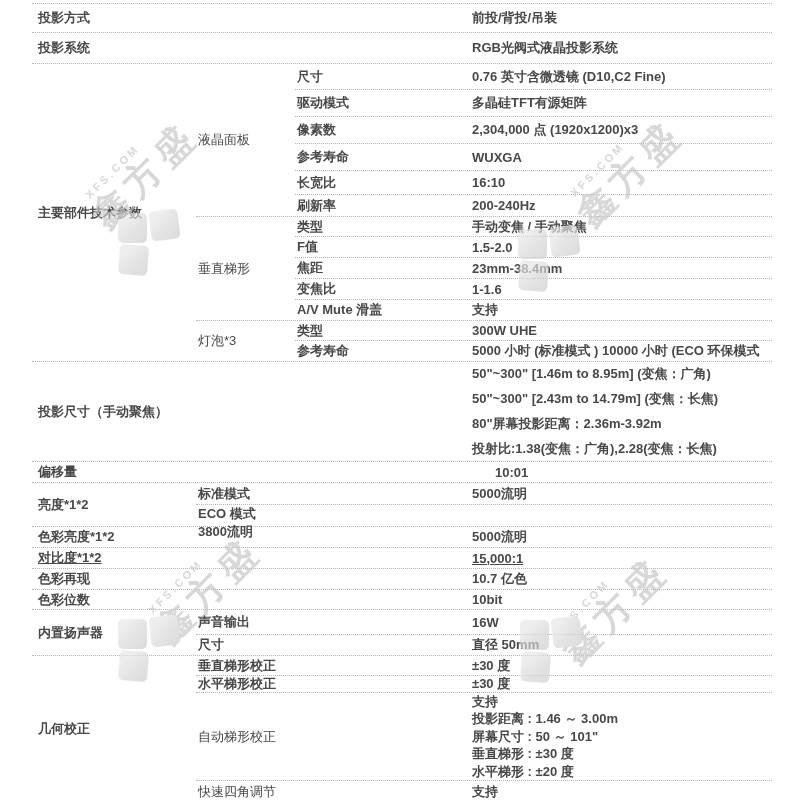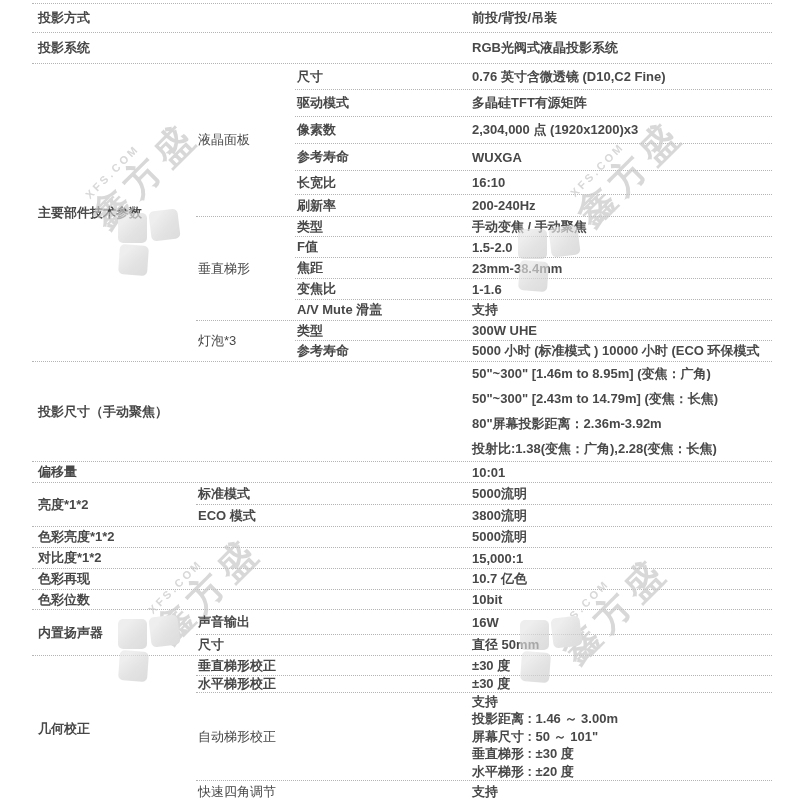--- a/index.html
+++ b/index.html
@@ -160,45 +160,45 @@
     <div class="sec bb" style="height:100px;">
       <div class="lab1w">投影尺寸（手动聚焦）</div>
       <div class="vlines">
         <div class="vline25">50"~300" [1.46m to 8.95m] (变焦：广角)</div>
         <div class="vline25">50"~300" [2.43m to 14.79m] (变焦：长焦)</div>
         <div class="vline25">80"屏幕投影距离：2.36m-3.92m</div>
         <div class="vline25">投射比:1.38(变焦：广角),2.28(变焦：长焦)</div>
       </div>
     </div>
 
-    <div class="sec bb" style="height:21px;">
+    <div class="sec bb" style="height:21px;gap:23px;">
       <div class="lab1w">偏移量</div>
       <div class="val">10:01</div>
     </div>
 
     <div class="sec bb">
       <div class="lab1">亮度*1*2</div>
       <div class="grows">
         <div class="grow bb" style="height:22px;">
           <div class="lab23">标准模式</div>
           <div class="val">5000流明</div>
         </div>
-        <div class="grow" style="height:21px;">
+        <div class="grow" style="height:21px;flex-direction:column;">
           <div class="lab23">ECO 模式</div>
           <div class="val">3800流明</div>
         </div>
       </div>
     </div>
 
     <div class="sec bb" style="height:21px;">
       <div class="lab1w">色彩亮度*1*2</div>
       <div class="val">5000流明</div>
     </div>
 
-    <div class="sec bb" style="height:21px;">
+    <div class="sec bb" style="height:21px;text-decoration:underline;">
       <div class="lab1w">对比度*1*2</div>
       <div class="val">15,000:1</div>
     </div>
 
     <div class="sec bb" style="height:21px;">
       <div class="lab1w">色彩再现</div>
       <div class="val">10.7 亿色</div>
     </div>
 
     <div class="sec bb" style="height:20px;">

